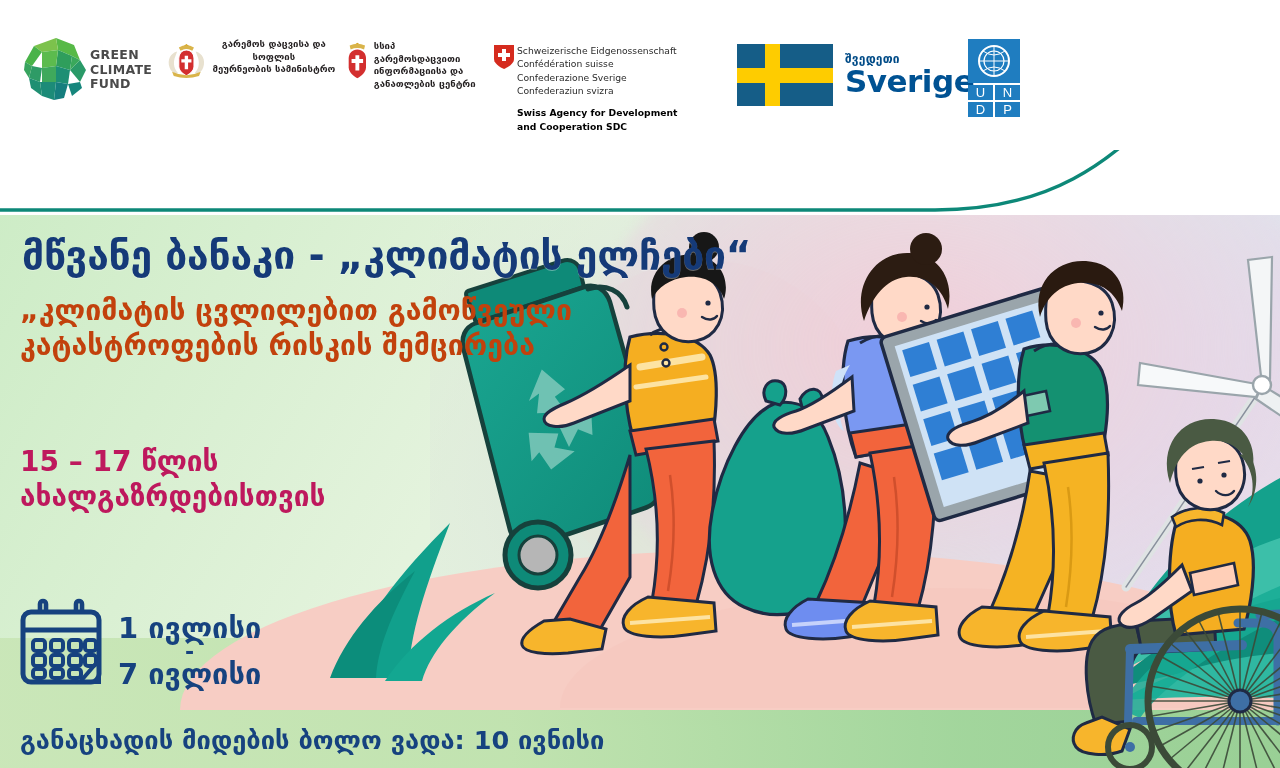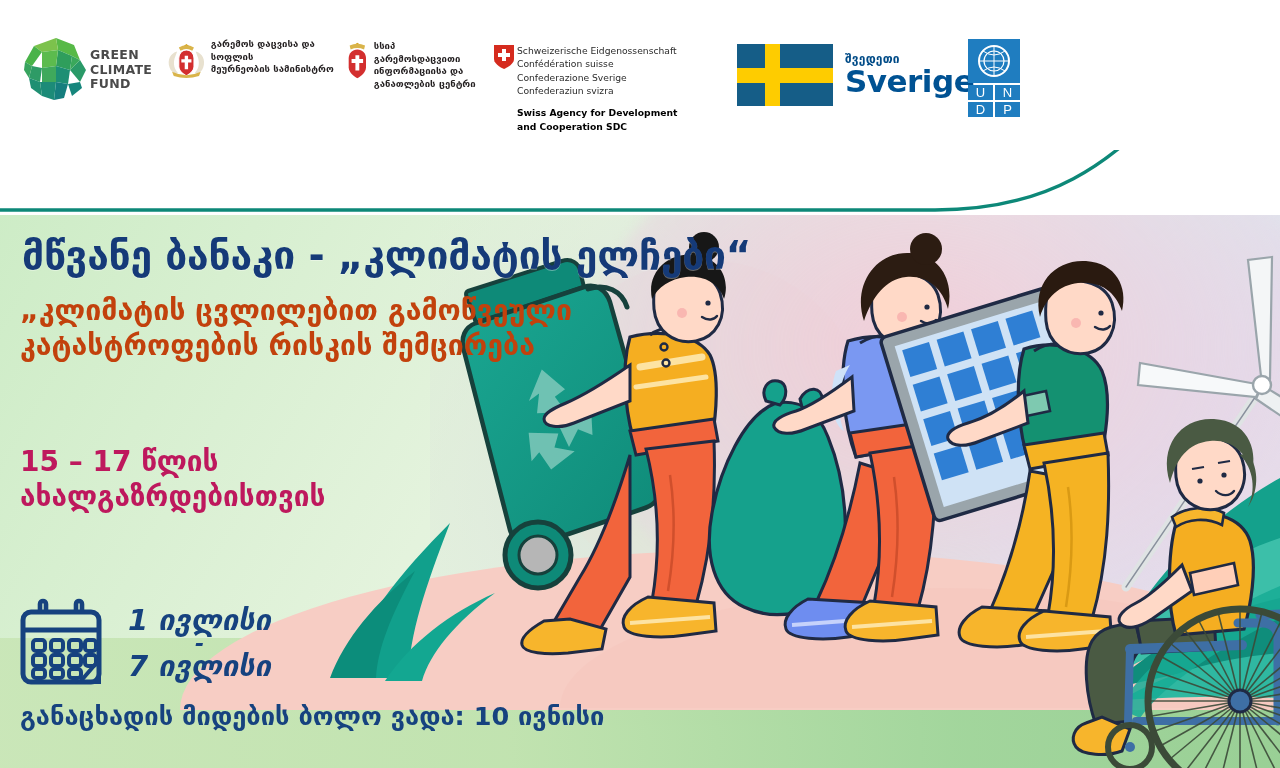--- a/index.html
+++ b/index.html
@@ -23,21 +23,21 @@
 
   
   .gcf{width:140px;}
   .gcf-inner{display:flex;align-items:center;gap:0;}
   .gcf-globe{width:68px;height:68px;position:relative;}
   .gcf-txt{font-size:12.5px;line-height:1.16;font-weight:700;color:#4a4a4a;letter-spacing:.3px;}
 
   
   .gov1{width:175px;padding-top:2px;}
   .gov1 .crest{display:block;margin:0 auto 6px auto;}
-  .gov1 .cap{font-size:9.6px;line-height:1.32;color:#231f20;text-align:left;font-weight:700;}
+  .gov1 .cap{font-size:9.6px;line-height:1.32;color:#231f20;text-align:center;font-weight:700;}
 
   .gov2{width:140px;padding-top:4px;margin-left:4px;}
   .gov2 .crest{display:block;margin:0 0 6px 0;}
   .gov2 .cap{font-size:9.6px;line-height:1.32;color:#231f20;text-align:left;font-weight:700;}
 
   
   .swiss{width:230px;padding-top:8px;margin-left:12px;display:flex;gap:2px;}
   .swiss-shield{width:22px;height:26px;flex:0 0 22px;}
   .swiss-lines{font-size:9.2px;line-height:1.45;color:#2b2b2b;}
   .swiss-bold{font-weight:700;margin-top:9px;font-size:9.2px;line-height:1.45;color:#000;}
@@ -105,29 +105,29 @@
     font-size:28.5px;font-weight:700;color:#c2410c;line-height:1.23;
   }
   .subtitle div{white-space:nowrap;}
   .agegroup{
     position:absolute;left:20px;top:240px;width:520px;
     font-size:28px;font-weight:700;color:#be185d;line-height:1.24;
   }
   .agegroup div{white-space:nowrap;}
 
   .daterow{
-    position:absolute;left:18px;top:393px;display:flex;align-items:center;gap:24px;font-style:italic;
+    position:absolute;left:18px;top:393px;display:flex;align-items:flex-end;gap:14px;
   }
   .cal-icon{width:86px;height:92px;flex:0 0 86px;}
   .date-text{font-size:29px;font-weight:700;color:#16427f;line-height:1.02;}
   .date-text .dash{font-size:22px;line-height:.9;display:block;text-align:center;width:100%;margin:-2px 0 -1px 0;}
   .date-text .d{white-space:nowrap;}
 
   .deadline{
-    position:absolute;left:20px;top:496px;
+    position:absolute;left:20px;top:520px;
     font-size:25.5px;font-weight:700;color:#16427f;white-space:nowrap;
   }
 </style>
 </head>
 <body>
 
 <div class="poster">
 
   <div class="body-bg">
     <div class="bg-left"></div>

